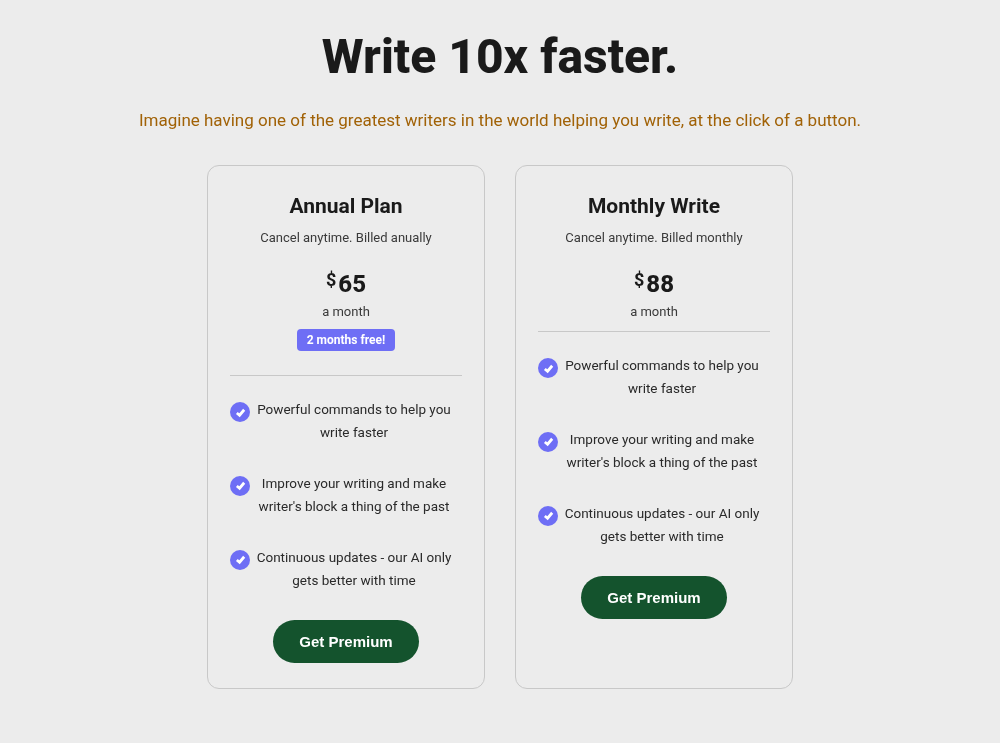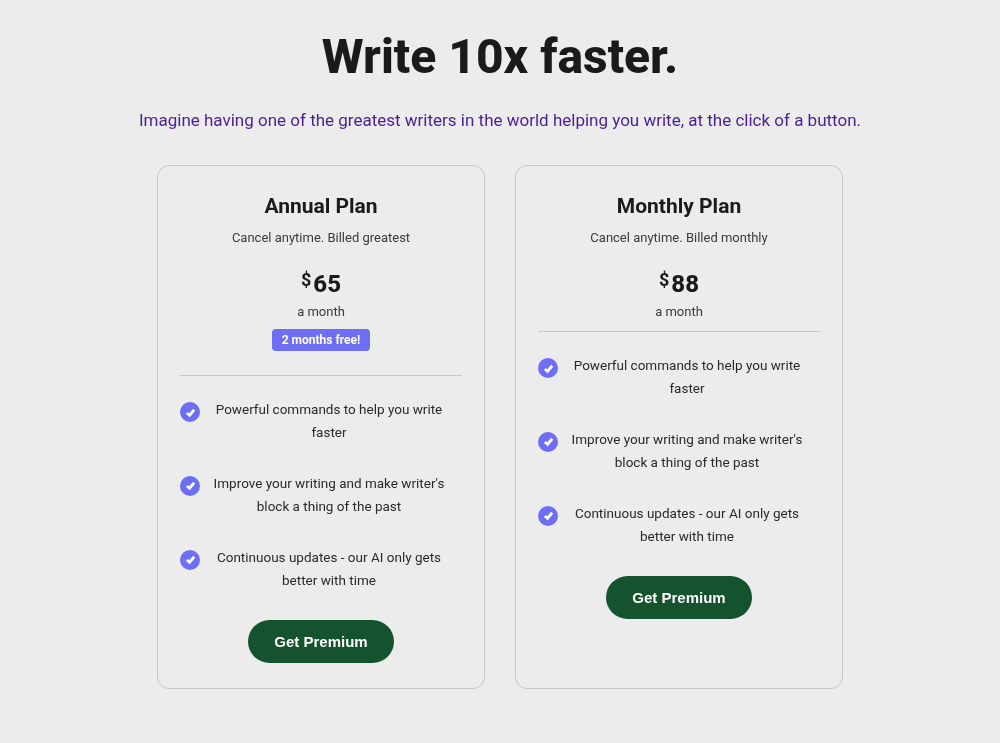--- a/index.html
+++ b/index.html
@@ -20,33 +20,33 @@
       text-align: center;
     }
     .heading {
       font-size: 48px;
       font-weight: 800;
       color: #1a1a1a;
       margin-bottom: 25px;
     }
     .subheading {
       font-size: 17px;
-      color: #4c1d95;
+      color: #a16207;
       margin-bottom: 35px;
     }
     .plans {
       display: flex;
       justify-content: center;
       gap: 30px;
     }
     .plan-card {
       background: transparent;
       border: 1px solid #c8c8c8;
       border-radius: 12px;
-      width: 328px;
+      width: 278px;
       padding: 28px 22px 25px 22px;
     }
     .plan-title {
       font-size: 21px;
       font-weight: 700;
       color: #1a1a1a;
       margin-bottom: 12px;
     }
     .plan-note {
       font-size: 13px;
@@ -140,21 +140,21 @@
 <body>
 
 <div class="container">
   <h1 class="heading">Write 10x faster.</h1>
   <p class="subheading">Imagine having one of the greatest writers in the world helping you write, at the click of a button.</p>
 
   <div class="plans">
 
     <div class="plan-card">
       <div class="plan-title">Annual Plan</div>
-      <div class="plan-note">Cancel anytime. Billed greatest</div>
+      <div class="plan-note">Cancel anytime. Billed anually</div>
       <div class="price-row">
         <span class="currency">$</span>
         <span class="price">65</span>
       </div>
       <div class="per">a month</div>
       <div class="badge">2 months free!</div>
       <div class="divider"></div>
 
       <div class="feature">
         <span class="check">
@@ -178,21 +178,21 @@
               <path d="M2 6.5 L5 9 L10 3"></path>
             </svg>
           </span>
         <span class="feature-text">Continuous updates - our AI only gets better with time</span>
       </div>
 
       <button class="cta">Get Premium</button>
     </div>
 
     <div class="plan-card">
-      <div class="plan-title">Monthly Plan</div>
+      <div class="plan-title">Monthly Write</div>
       <div class="plan-note">Cancel anytime. Billed monthly</div>
       <div class="price-row">
         <span class="currency">$</span>
         <span class="price">88</span>
       </div>
       <div class="per">a month</div>
       <div class="divider"></div>
 
       <div class="feature">
         <span class="check">

